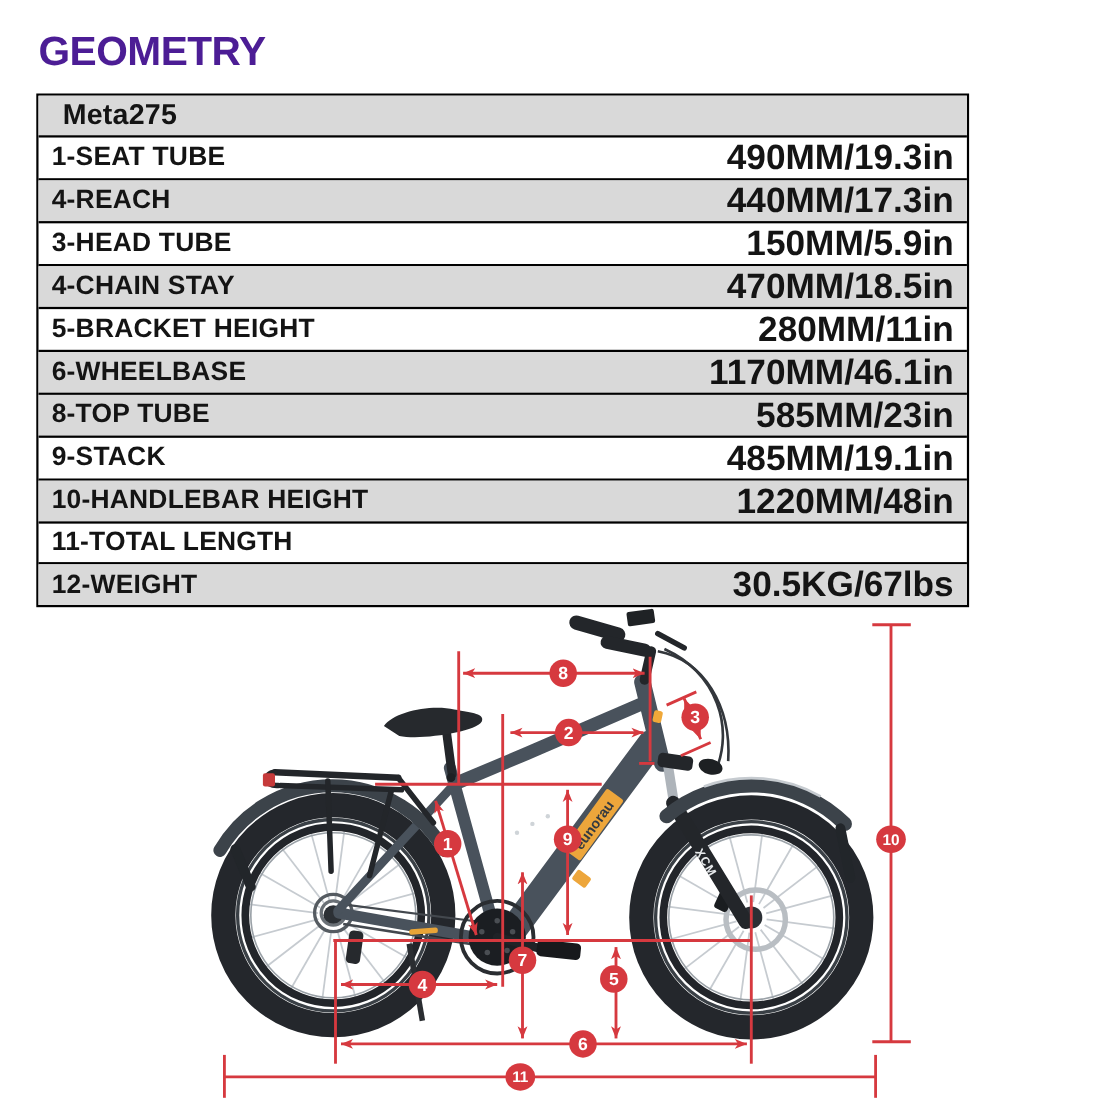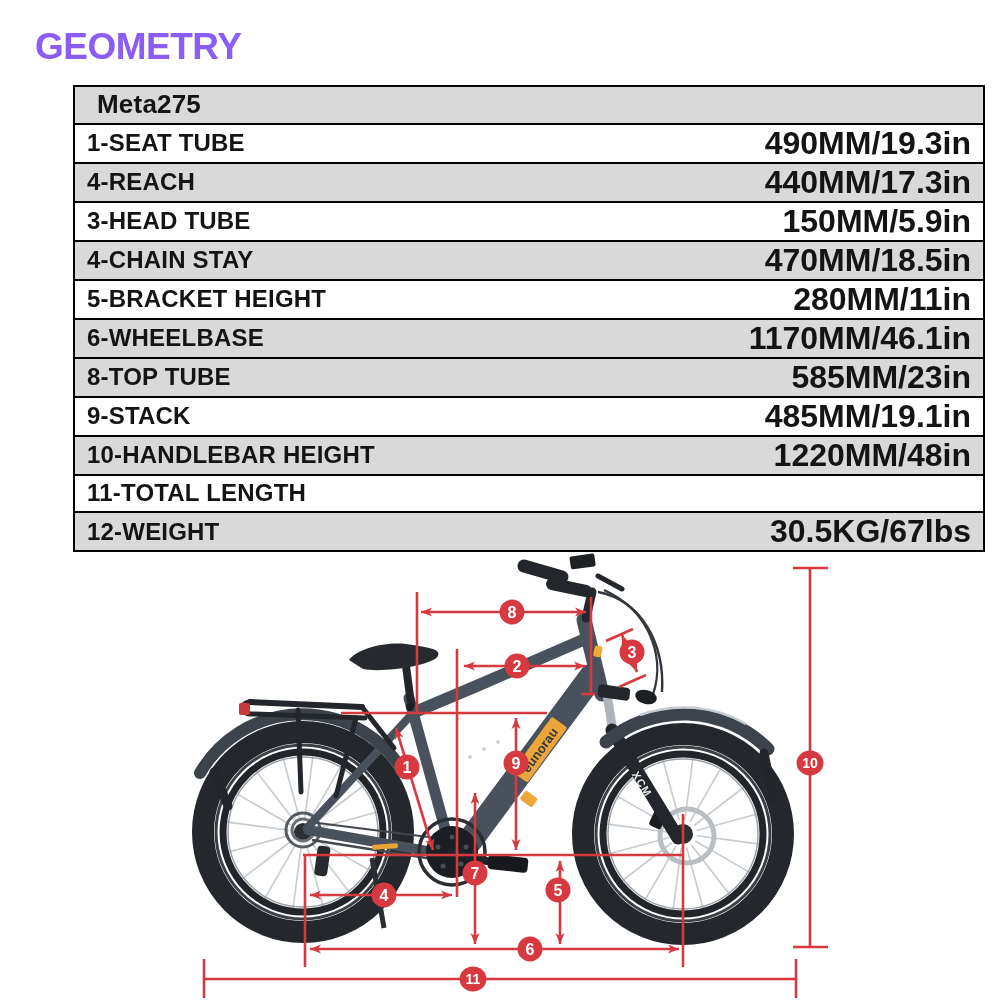--- a/index.html
+++ b/index.html
@@ -1,24 +1,24 @@
 <!DOCTYPE html>
 <html><head>
 <meta charset="utf-8">
 <style>
   html,body{margin:0;padding:0;background:#fff;}
   body{width:1000px;height:1000px;position:relative;overflow:hidden;
        font-family:"Liberation Sans",sans-serif;color:#141414;}
 
   .page-title{position:absolute;left:35px;top:26px;font-size:37px;font-weight:700;
-              letter-spacing:-0.5px;color:#8b5cf6;}
-
-  .spec-table{position:absolute;left:33px;top:85px;width:912px;height:467px;
+              letter-spacing:-0.5px;color:#4c1d95;}
+
+  .spec-table{position:absolute;left:33px;top:85px;width:848px;height:467px;
               border:2px solid #000;box-sizing:border-box;display:flex;flex-direction:column;
-              background:#fff;margin-left:40px;}
+              background:#fff;}
   .spec-row{flex:1;display:flex;justify-content:space-between;align-items:center;
             border-bottom:2px solid #000;box-sizing:border-box;padding:0 12px 0 12px;}
   .spec-row:last-child{border-bottom:none;}
   .spec-row.gray{background:#d9d9d9;}
   .spec-row .lbl{font-weight:700;font-size:24px;letter-spacing:.2px;white-space:nowrap;}
   .spec-row .val{font-weight:700;font-size:32px;white-space:nowrap;}
   .spec-row.header .lbl{font-size:26px;padding-left:10px;}
 
   .diagram{position:absolute;left:0;top:552px;width:1000px;height:448px;}
 

